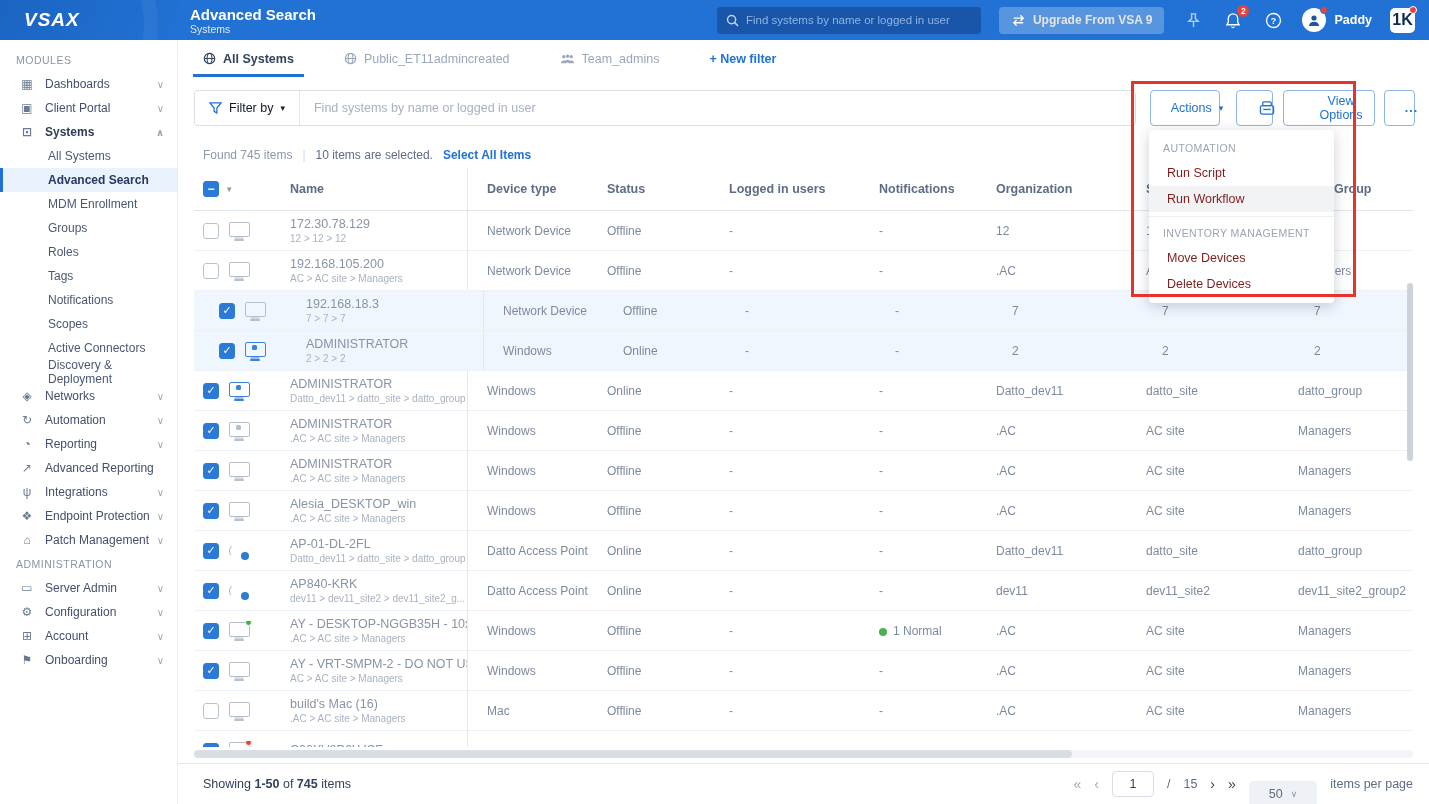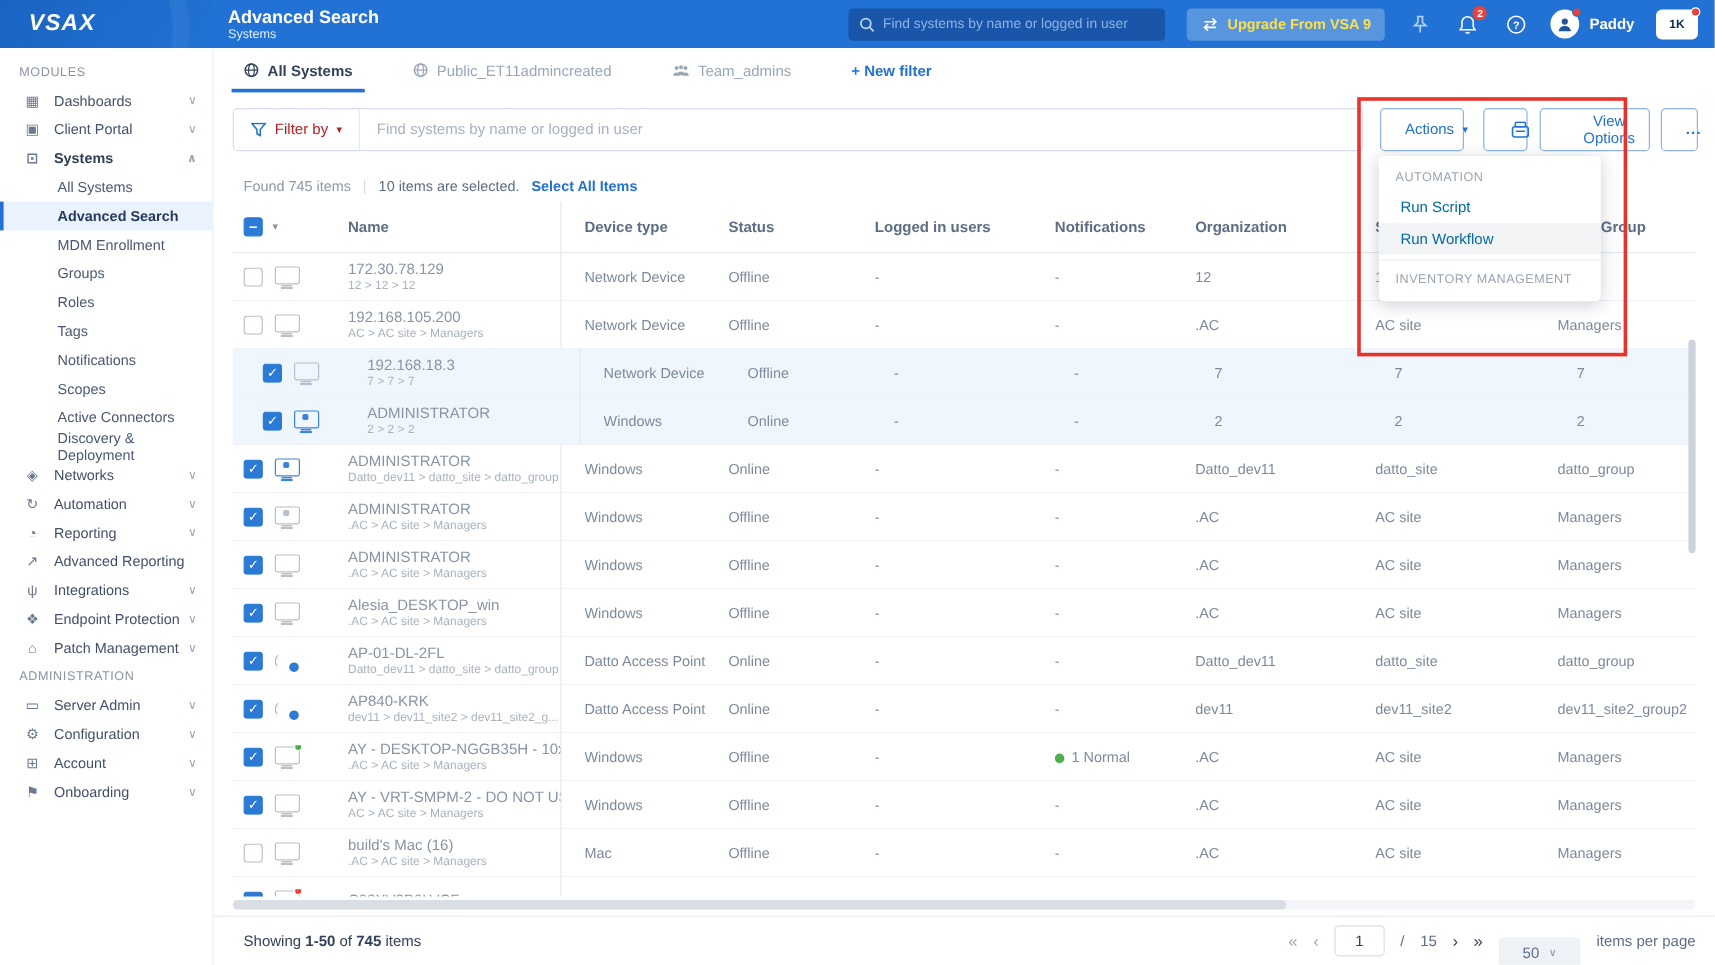--- a/index.html
+++ b/index.html
@@ -11,28 +11,28 @@
   .logo-area{width:178px;height:40px;flex:none;display:flex;align-items:center;padding-left:24px;background:linear-gradient(120deg,#1b64c2,#2172d4);position:relative;overflow:hidden;}
   .logo-area::after{content:"";position:absolute;left:-30px;top:-70px;width:160px;height:160px;border:14px solid rgba(255,255,255,0.05);border-radius:50%;}
   .logo-text{color:#fff;font-size:19px;font-weight:bold;font-style:italic;letter-spacing:1px;}
   .page-head{margin-left:12px;color:#fff;}
   .page-title{font-size:15px;font-weight:bold;line-height:17px;}
   .page-subtitle{font-size:10.5px;opacity:.85;line-height:12px;}
   .topbar-right{margin-left:auto;display:flex;align-items:center;gap:18px;padding-right:14px;}
   .hdr-search{width:264px;height:27px;background:#1955a8;border-radius:4px;display:flex;align-items:center;padding:0 9px;gap:7px;}
   .hdr-search input{background:transparent;border:none;outline:none;color:#cfe0f5;font-size:11.5px;width:100%;font-family:inherit;}
   .hdr-search input::placeholder{color:#8fb4e4;}
-  .upgrade-btn{height:27px;background:rgba(255,255,255,.25);border:none;border-radius:4px;color:#fde047;font-weight:bold;font-size:12px;display:flex;align-items:center;gap:7px;padding:0 12px;cursor:pointer;font-family:inherit;justify-content:space-between;}
+  .upgrade-btn{height:27px;background:rgba(255,255,255,.25);border:none;border-radius:4px;color:#e5e5e5;font-weight:bold;font-size:12px;display:flex;align-items:center;gap:7px;padding:0 12px;cursor:pointer;font-family:inherit;justify-content:space-between;}
   .tb-icon{position:relative;width:22px;height:22px;display:flex;align-items:center;justify-content:center;cursor:pointer;}
   .tb-badge{position:absolute;top:-4px;right:-5px;background:#e8423c;color:#fff;font-size:8.5px;font-weight:bold;min-width:12px;height:12px;border-radius:7px;display:flex;align-items:center;justify-content:center;padding:0 2px;}
   .reddot{position:absolute;top:-2px;right:-2px;width:8px;height:8px;border-radius:50%;background:#e8423c;border:1.5px solid #2172d4;}
   .user-chip{display:flex;align-items:center;gap:8px;cursor:pointer;}
   .avatar{position:relative;width:24px;height:24px;border-radius:50%;background:#fff;display:flex;align-items:center;justify-content:center;}
   .user-name{color:#fff;font-size:12.5px;font-weight:bold;}
-  .k1-tile{position:relative;width:35px;height:25px;background:#fff;border-radius:5px;display:flex;align-items:center;justify-content:center;color:#0d2c54;font-weight:bold;font-size:10px;cursor:pointer;}
+  .k1-tile{position:relative;width:25px;height:25px;background:#fff;border-radius:5px;display:flex;align-items:center;justify-content:center;color:#0d2c54;font-weight:bold;font-size:16px;cursor:pointer;}
 
   
   .sidebar{position:absolute;left:0;top:40px;width:178px;bottom:0;background:#fff;border-right:1px solid #eaeef3;padding-top:8px;overflow:hidden;z-index:10;}
   .ssec-label{height:24px;line-height:24px;padding-left:16px;font-size:10.5px;letter-spacing:.5px;color:#8a94a3;}
   .sitem{position:relative;height:24px;display:flex;align-items:center;padding-left:16px;font-size:12px;color:#42506a;cursor:pointer;border-left:3px solid transparent;}
   .sitem .sicon{width:16px;margin-right:10px;color:#6b7a92;font-size:12px;text-align:center;flex:none;}
   .sitem .schev{position:absolute;right:13px;color:#9aa6b6;font-size:10px;}
   .sitem.sub{padding-left:45px;color:#4a5872;}
   .sitem.expanded{font-weight:bold;color:#2d3e55;}
   .sitem.active{background:#e9f2fd;border-left-color:#2172d4;font-weight:bold;color:#253a5e;}
@@ -44,21 +44,21 @@
   .tabs{position:absolute;top:0;left:25px;height:37px;display:flex;align-items:center;gap:50px;}
   .tab{display:flex;align-items:center;gap:7px;font-size:12.5px;color:#9aa7b8;cursor:pointer;height:36px;position:relative;}
   .tab .tabicon{display:flex;align-items:center;color:#9aa7b8;}
   .tab.active{color:#32425c;font-weight:bold;}
   .tab.active .tabicon{color:#32425c;}
   .tab.active::after{content:"";position:absolute;left:-10px;right:-10px;bottom:0;height:3px;background:#2172d4;}
   .tab.newfilter{color:#2172d4;font-weight:bold;}
 
   
   .filterbar{position:absolute;top:50px;left:16px;width:942px;height:36px;border:1px solid #d8dee8;border-radius:4px;display:flex;align-items:center;}
-  .filterby{display:flex;align-items:center;gap:7px;padding:0 14px;color:#b91c1c;font-size:12.5px;height:100%;border-right:1px solid #e3e8ef;cursor:pointer;flex:none;}
+  .filterby{display:flex;align-items:center;gap:7px;padding:0 14px;color:#0f172a;font-size:12.5px;height:100%;border-right:1px solid #e3e8ef;cursor:pointer;flex:none;}
   .filterby .caret{font-size:9px;}
   .filterbar input{flex:1;border:none;outline:none;font-size:12.5px;color:#43506b;padding:0 14px;font-family:inherit;}
   .filterbar input::placeholder{color:#a7b1c0;}
 
   
   .toolbtn{position:absolute;top:50px;height:36px;background:#fff;border:1px solid #8db4e4;border-radius:4px;color:#2172d4;font-size:12.5px;display:flex;align-items:center;justify-content:center;gap:7px;cursor:pointer;font-family:inherit;padding-left:24px;}
   .btn-actions{left:972px;width:70px;}
   .btn-print{left:1058px;width:37px;}
   .btn-viewopts{left:1105px;width:92px;}
   .btn-more{left:1206px;width:31px;font-weight:bold;letter-spacing:1px;}
@@ -121,21 +121,21 @@
   .pager{margin-left:auto;display:flex;align-items:center;gap:13px;font-size:12.5px;color:#5d6d85;}
   .pg-nav{color:#9aa7b8;font-size:14px;cursor:pointer;}
   .pg-input{width:42px;height:26px;border:1px solid #d8dee8;border-radius:4px;text-align:center;font-size:12.5px;color:#33415a;display:flex;align-items:center;justify-content:center;}
   .pg-size{height:26px;background:#eef1f5;border-radius:4px;display:flex;align-items:center;gap:8px;padding:0 20px;cursor:pointer;color:#5d6d85;margin-top:20px;}
   .pg-size .caret{font-size:9px;color:#8a94a3;}
 
   
   .dropdown{position:absolute;left:1149px;top:130px;width:185px;background:#fff;border-radius:4px;box-shadow:0 3px 14px rgba(25,40,70,.22);z-index:70;padding:6px 0 6px 0;}
   .dd-section + .dd-section{border-top:1px solid #eceff3;margin-top:4px;padding-top:4px;}
   .dd-label{height:24px;line-height:24px;padding:0 14px;font-size:10.5px;color:#9aa4b2;letter-spacing:.4px;}
-  .dd-item{height:26px;line-height:26px;padding:0 18px;font-size:12.5px;color:#0369a1;cursor:pointer;}
+  .dd-item{height:26px;line-height:26px;padding:0 18px;font-size:12.5px;color:#7f1d1d;cursor:pointer;}
   .dd-item.hover{background:#f1f3f5;}
 
   
   .red-annot{position:absolute;left:1131px;top:81px;width:225px;height:216px;border:3px solid #e8322c;z-index:80;pointer-events:none;}
 
   svg{display:block;}
 </style>
 </head>
 <body>
 
@@ -864,16 +864,22 @@
       <div>
 
           <div class="dd-item">Run Script</div>
 
           <div class="dd-item hover">Run Workflow</div>
         </div>
     </div>
 
     <div class="dd-section">
       <div class="dd-label">INVENTORY MANAGEMENT</div>
+      <div>
+
+          <div class="dd-item">Move Devices</div>
+
+          <div class="dd-item">Delete Devices</div>
+        </div>
     </div>
   </div>
 
 <div class="red-annot"></div>
 
 </body></html>

